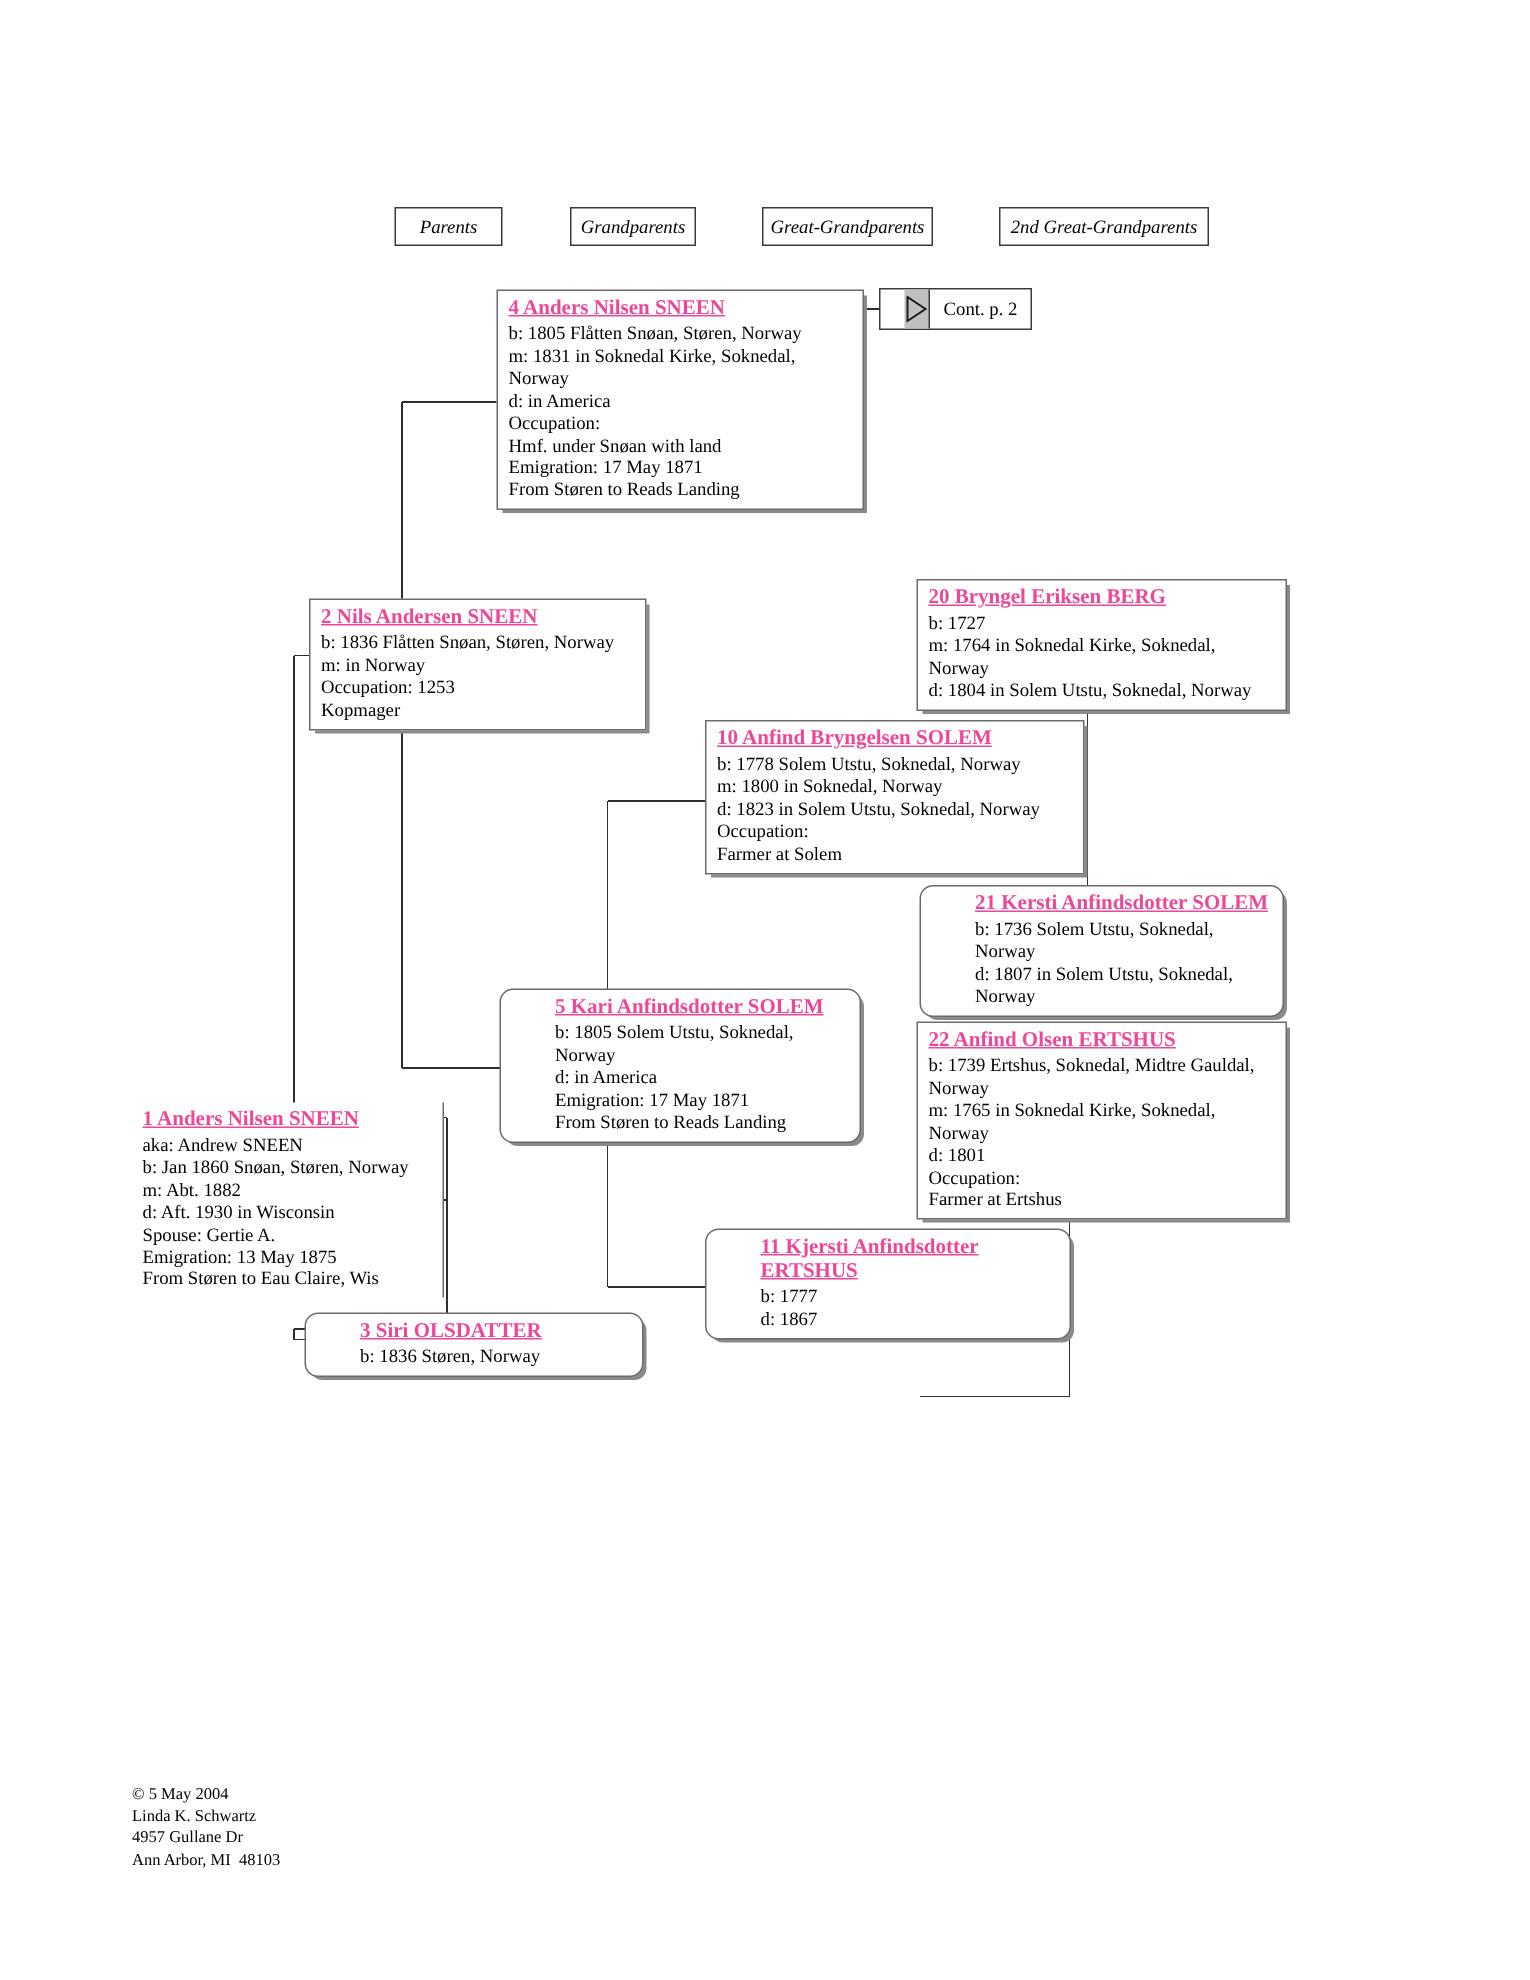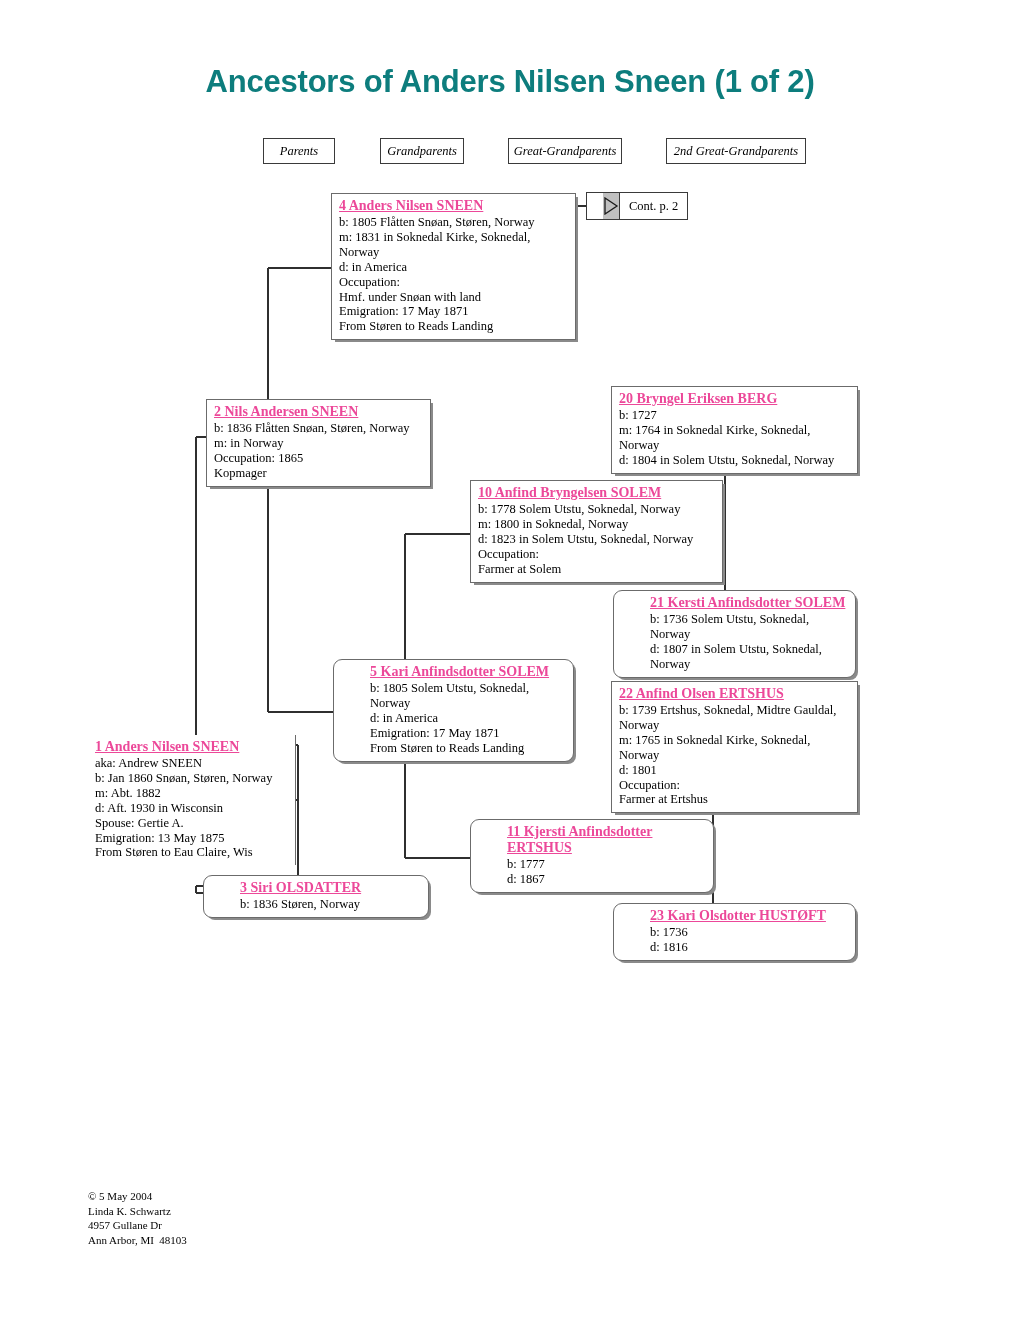--- a/index.html
+++ b/index.html
@@ -139,21 +139,20 @@
     line-height: 14.6px;
     color: #000;
   }
   #footer span { display: block; white-space: pre; }
 </style>
 </head>
 <body>
 
 <div id="page">
 
-  <div id="chart-title">Ancestors of Anders Nilsen Sneen (1 of 2)</div>
 
   <div class="gen-label" style="left:263px; top:138px; width:72px;">Parents</div>
   <div class="gen-label" style="left:380px; top:138px; width:84px;">Grandparents</div>
   <div class="gen-label" style="left:508px; top:138px; width:114px;">Great-Grandparents</div>
   <div class="gen-label" style="left:666px; top:138px; width:140px;">2nd Great-Grandparents</div>
 
   <svg id="connectors" viewBox="0 0 1020 1320" width="1020" height="1320">
     <g stroke="#2f2f2f" stroke-width="1.2" fill="none" shape-rendering="crispEdges">
 
       <path d="M296,800 L298,800"></path>
@@ -216,21 +215,21 @@
     <span class="pline">b: 1727</span>
     <span class="pline">m: 1764 in Soknedal Kirke, Soknedal,</span>
     <span class="pline">Norway</span>
     <span class="pline">d: 1804 in Solem Utstu, Soknedal, Norway</span>
   </div>
 
   <div class="person male" style="left:206px; top:399px; width:225px;">
     <span class="pname">2 Nils Andersen SNEEN</span>
     <span class="pline">b: 1836 Flåtten Snøan, Støren, Norway</span>
     <span class="pline">m: in Norway</span>
-    <span class="pline">Occupation: 1865</span>
+    <span class="pline">Occupation: 1253</span>
     <span class="pline">Kopmager</span>
   </div>
 
   <div class="person male" style="left:470px; top:480px; width:253px;">
     <span class="pname">10 Anfind Bryngelsen SOLEM</span>
     <span class="pline">b: 1778 Solem Utstu, Soknedal, Norway</span>
     <span class="pline">m: 1800 in Soknedal, Norway</span>
     <span class="pline">d: 1823 in Solem Utstu, Soknedal, Norway</span>
     <span class="pline">Occupation:</span>
     <span class="pline">Farmer at Solem</span>
@@ -277,25 +276,20 @@
     <span class="pname">11 Kjersti Anfindsdotter ERTSHUS</span>
     <span class="pline">b: 1777</span>
     <span class="pline">d: 1867</span>
   </div>
 
   <div class="person female" style="left:203px; top:875px; width:226px;">
     <span class="pname">3 Siri OLSDATTER</span>
     <span class="pline">b: 1836 Støren, Norway</span>
   </div>
 
-  <div class="person female" style="left:613px; top:903px; width:243px;">
-    <span class="pname">23 Kari Olsdotter HUSTØFT</span>
-    <span class="pline">b: 1736</span>
-    <span class="pline">d: 1816</span>
-  </div>
 
   <div id="footer">
     <span>© 5 May 2004</span>
     <span>Linda K. Schwartz</span>
     <span>4957 Gullane Dr</span>
     <span>Ann Arbor, MI  48103</span>
   </div>
 
 </div>
 

